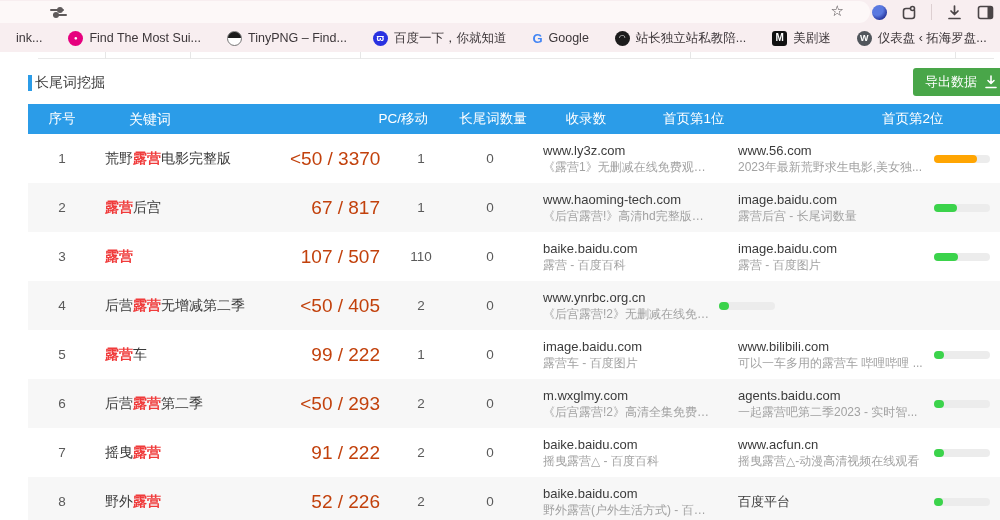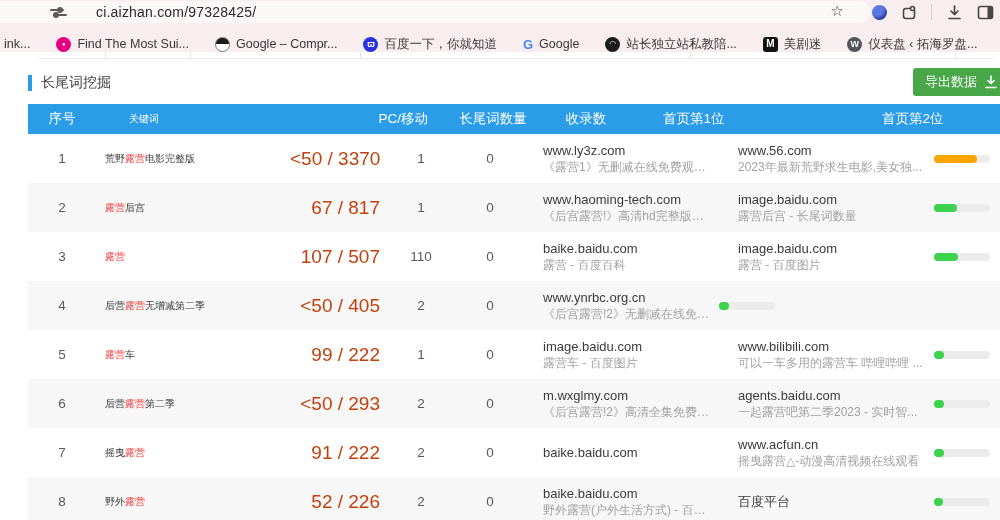--- a/index.html
+++ b/index.html
@@ -22,77 +22,76 @@
   .url-text { margin-left:28px; font-size:14px; color:#2a2a2e; letter-spacing:.2px; }
   .star { position:absolute; right:26px; top:1px; font-size:15px; color:#4a4547; }
   .chrome-actions { position:absolute; right:0; top:0; height:24px; display:flex;
     align-items:center; gap:14px; padding-right:6px; }
   .sphere { width:15px; height:15px; border-radius:50%;
     background:radial-gradient(circle at 35% 30%, #5a79e0 0 40%, #27359c 75%); }
   .sep-v { width:1px; height:16px; background:#ddcfd1; }
   .icon16 svg { display:block; }
 
   
-  .bookmarks { position:absolute; top:30px; left:0; width:1000px; height:28px;
-    display:flex; align-items:center; gap:26px; padding-left:4px; overflow:hidden; }
+  .bookmarks { position:absolute; top:24px; left:0; width:1000px; height:28px;
+    display:flex; align-items:center; gap:26px; padding-left:16px; overflow:hidden; }
   .bm { display:flex; align-items:center; gap:6px; font-size:12.5px; color:#3c3639;
     white-space:nowrap; flex:0 0 auto; }
   .fav { width:15px; height:15px; border-radius:50%; flex:0 0 auto;
     display:flex; align-items:center; justify-content:center;
     font-size:10px; font-weight:bold; color:#fff; line-height:1; }
   .fav.square { border-radius:3px; }
   .fav.text-only { background:transparent !important; width:auto; }
 
   
   .content { position:absolute; top:52px; left:0; width:1000px; height:468px; background:#fff; }
   .remnant { position:absolute; top:0; left:38px; width:956px; height:7px;
     border-bottom:1px solid #e9e9e9; }
   .remnant i { position:absolute; top:0; width:1px; height:7px; background:#e6e6e6; }
 
   .section-head { position:absolute; top:16px; left:28px; right:0; height:30px; }
-  .section-title { display:flex; align-items:center; gap:9px; height:30px; }
+  .section-title { display:flex; align-items:center; gap:3px; height:30px; }
   .title-bar { width:4px; height:16px; background:#2b9ce8; }
   .title-text { font-size:14px; color:#404040; }
   .export-btn { position:absolute; right:-8px; top:0; height:28px; padding:0 10px 0 12px;
     background:#49a649; color:#fff; font-size:13px; border:none; border-radius:3px;
     display:flex; align-items:center; gap:7px; cursor:pointer; }
 
   .table { position:absolute; top:52px; left:28px; width:972px; }
   .tr { display:grid; grid-template-columns:68px 194px 90px 82px 56px 195px 215px 72px;
     align-items:center; }
   .thead { background:#2b9ce8; height:30px; color:#fff; font-size:13.5px;gap:24px; }
   .thead .td { line-height:30px; }
   .row { min-height:49px; }
   .row:nth-child(even) { background:#f7f7f7; }
   .td { overflow:hidden; white-space:nowrap; }
   .td.c { text-align:center; }
   .td.r { text-align:right; }
-  .td.kw { padding-left:9px; font-size:10px; color:#3a3a3a; }
-  .td.kw .hl { color:#f03b3b; }
+  .td.kw { padding-left:9px; font-size:14px; color:#3a3a3a; }
+  .td.kw .hl { color:#f03b3b;font-weight:bold; }
   .td.num { font-size:13.5px; color:#5a5a5a; }
   .td.pc { font-size:19px; color:#c2410c; }
   .td.pos { padding-left:25px; }
   .pos .domain { font-size:13px; color:#3b3b3b; line-height:17px; overflow:hidden;
     text-overflow:ellipsis; }
   .pos .desc { font-size:12px; color:#a2a2a2; line-height:16px; overflow:hidden;
     text-overflow:ellipsis; }
   .bar-wrap { width:56px; height:8px; margin-left:6px; background:#ececec; border-radius:4px; }
   .bar-fill { height:8px; border-radius:4px; }
 </style>
 </head>
 <body>
 
 <div class="chrome">
   <div class="omnibar-row">
     <div class="omnibox">
       <span class="site-settings">
           <i class="a"></i>
           <i class="b"></i>
         </span>
-      <span class="url-text">ci.aizhan.com/97328425/</span>
       <span class="star">☆</span>
     </div>
     <div class="chrome-actions">
       <span class="sphere"></span>
       <span class="icon16">
         <svg width="16" height="16" viewBox="0 0 16 16">
             <path d="M3 5h3.2c-.6-2 .4-3.4 1.8-3.4S10.4 3 9.8 5H13v3.2c2-.6 3.4.4 3.4 1.8" fill="none"></path>
             <rect x="2.5" y="4.5" width="11" height="10" rx="2.5" fill="none" stroke="#4a4547" stroke-width="1.6"></rect>
             <circle cx="11.5" cy="4.5" r="2" fill="#f8eef0" stroke="#4a4547" stroke-width="1.6"></circle>
           </svg>
@@ -115,21 +114,21 @@
   <div class="bookmarks">
       <div class="bm">
         <span>ink...</span>
       </div>
       <div class="bm">
         <span class="fav" style="background: rgb(230, 0, 126); font-size: 6px;">●</span>
         <span>Find The Most Sui...</span>
       </div>
       <div class="bm">
         <span class="fav" style="background: linear-gradient(rgb(27, 27, 27) 45%, rgb(255, 255, 255) 45%); border: 1px solid rgb(119, 119, 119);"></span>
-        <span>Google – Compr...</span>
+        <span>TinyPNG – Find...</span>
       </div>
       <div class="bm">
         <span class="fav" style="background: rgb(41, 50, 225); font-size: 9px;">ϖ</span>
         <span>百度一下，你就知道</span>
       </div>
       <div class="bm">
         <span class="fav text-only" style="color: rgb(66, 133, 244); font-size: 13px;">G</span>
         <span>Google</span>
       </div>
       <div class="bm">
@@ -299,20 +298,21 @@
           </div>
         </div>
         <div class="tr row">
           <div class="td c num">7</div>
           <div class="td kw"><span>摇曳</span><span class="hl">露营</span></div>
           <div class="td r pc">91 / 222</div>
           <div class="td c num">2</div>
           <div class="td c num">0</div>
           <div class="td pos">
             <div class="domain">baike.baidu.com</div>
+            <div class="desc">摇曳露营△ - 百度百科</div>
           </div>
           <div class="td pos">
             <div class="domain">www.acfun.cn</div>
             <div class="desc">摇曳露营△-动漫高清视频在线观看</div>
           </div>
           <div class="td">
             <div class="bar-wrap">
               <div class="bar-fill" style="width: 18%; background: rgb(59, 211, 75);"></div>
             </div>
           </div>

